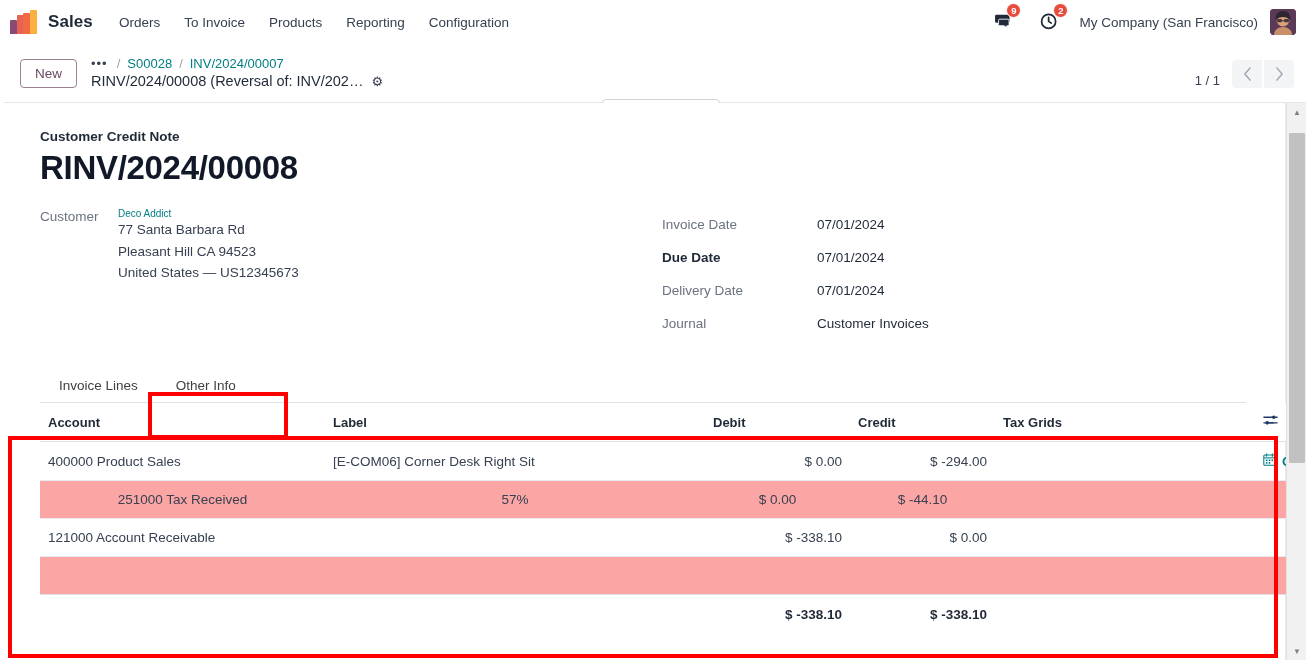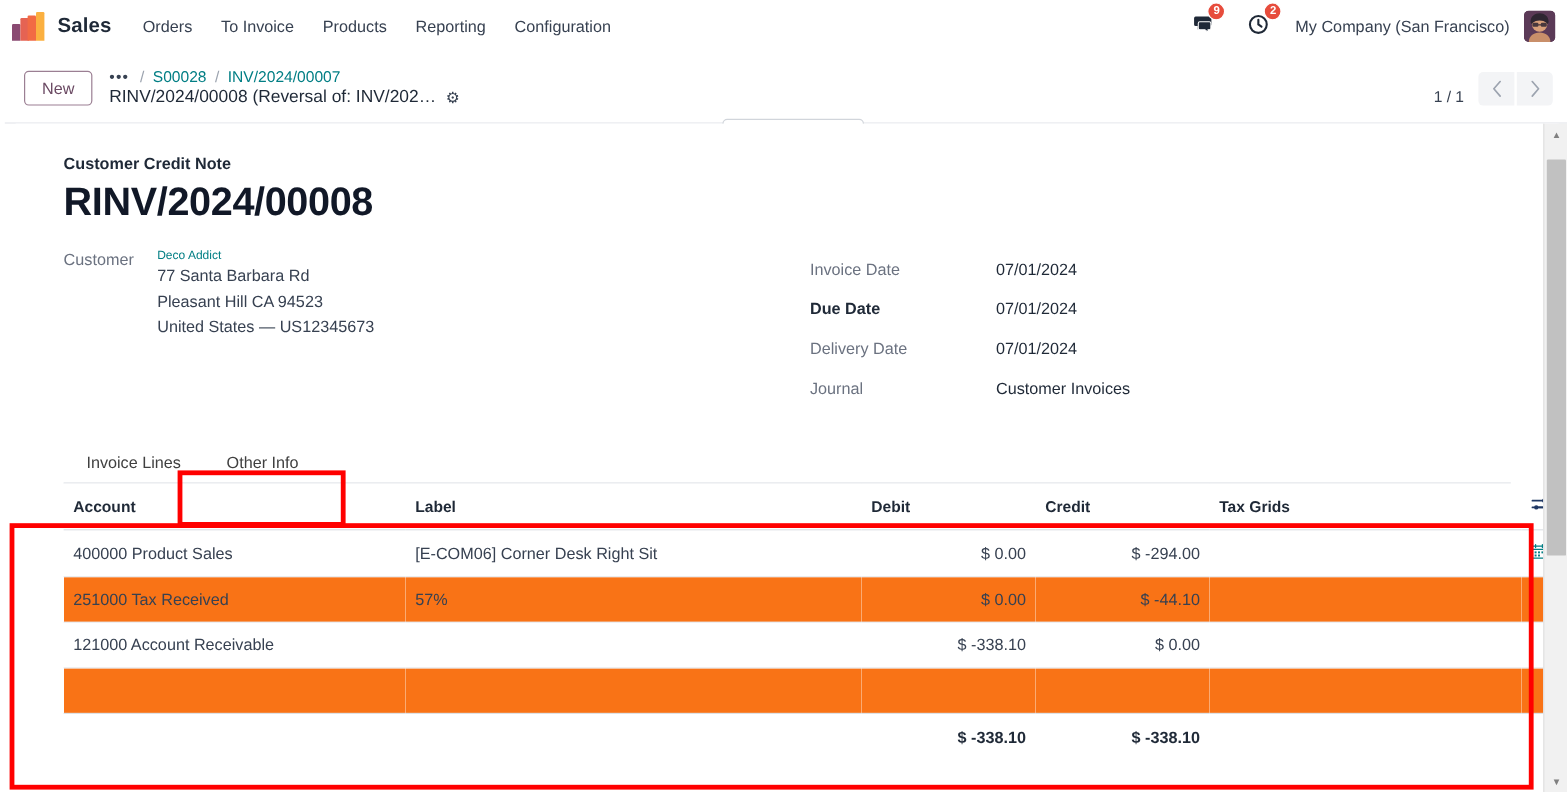--- a/index.html
+++ b/index.html
@@ -89,21 +89,21 @@
     width: 30px; height: 28px; background: #f3f4f6; border: none;
     display: flex; align-items: center; justify-content: center;
     cursor: pointer; color: #9ca3af; font-size: 15px;
   }
   .pager-btn:first-of-type { border-radius: 4px 0 0 4px; }
   .pager-btn:last-of-type { border-radius: 0 4px 4px 0; margin-left: 2px; }
 
   
   .sheet-wrap {
     position: absolute; top: 103px; left: 0; width: 1286px; height: 557px;
-    background: #ffffff; overflow: hidden; margin-left: 13px;
+    background: #ffffff; overflow: hidden;
   }
   .sheet { padding: 26px 40px 0 40px; position: relative; }
   .doc-type { font-size: 13.5px; font-weight: 700; color: #1f2937; }
   .doc-title {
     font-size: 33px; font-weight: 700; color: #111827; letter-spacing: -.3px;
     margin-top: 6px; line-height: 1.1;
   }
 
   .cols { display: flex; margin-top: 22px; }
   .col-left { width: 600px; }
@@ -140,21 +140,21 @@
   .jtable { width: 100%; border-collapse: collapse; table-layout: fixed; }
   .jtable th {
     font-size: 13px; font-weight: 700; color: #1f2937; text-align: left;
     padding: 10px 8px; border-bottom: 1px solid #dee2e6; background: #fff;
     white-space: nowrap;
   }
   .jtable td {
     font-size: 13.5px; color: #374151; padding: 11px 8px;
     border-bottom: 1px solid #e9ecef; white-space: nowrap; overflow: hidden;
   }
-  .jtable tr.alt td { background: #f97316; }
+  .jtable tr.alt td { background: #fca5a5; text-align: center; }
   .num { text-align: right; }
   .col-account { width: 285px; }
   .col-label   { width: 380px; }
   .col-debit   { width: 145px; }
   .col-credit  { width: 145px; }
   .col-tax     { width: 260px; }
   .col-opt     { width: 50px; }
   .th-opt { text-align: right; padding-right: 14px; }
   .opt-icon { color: #1f3864; font-size: 14px; cursor: pointer; }
   .tag-cutoff {

